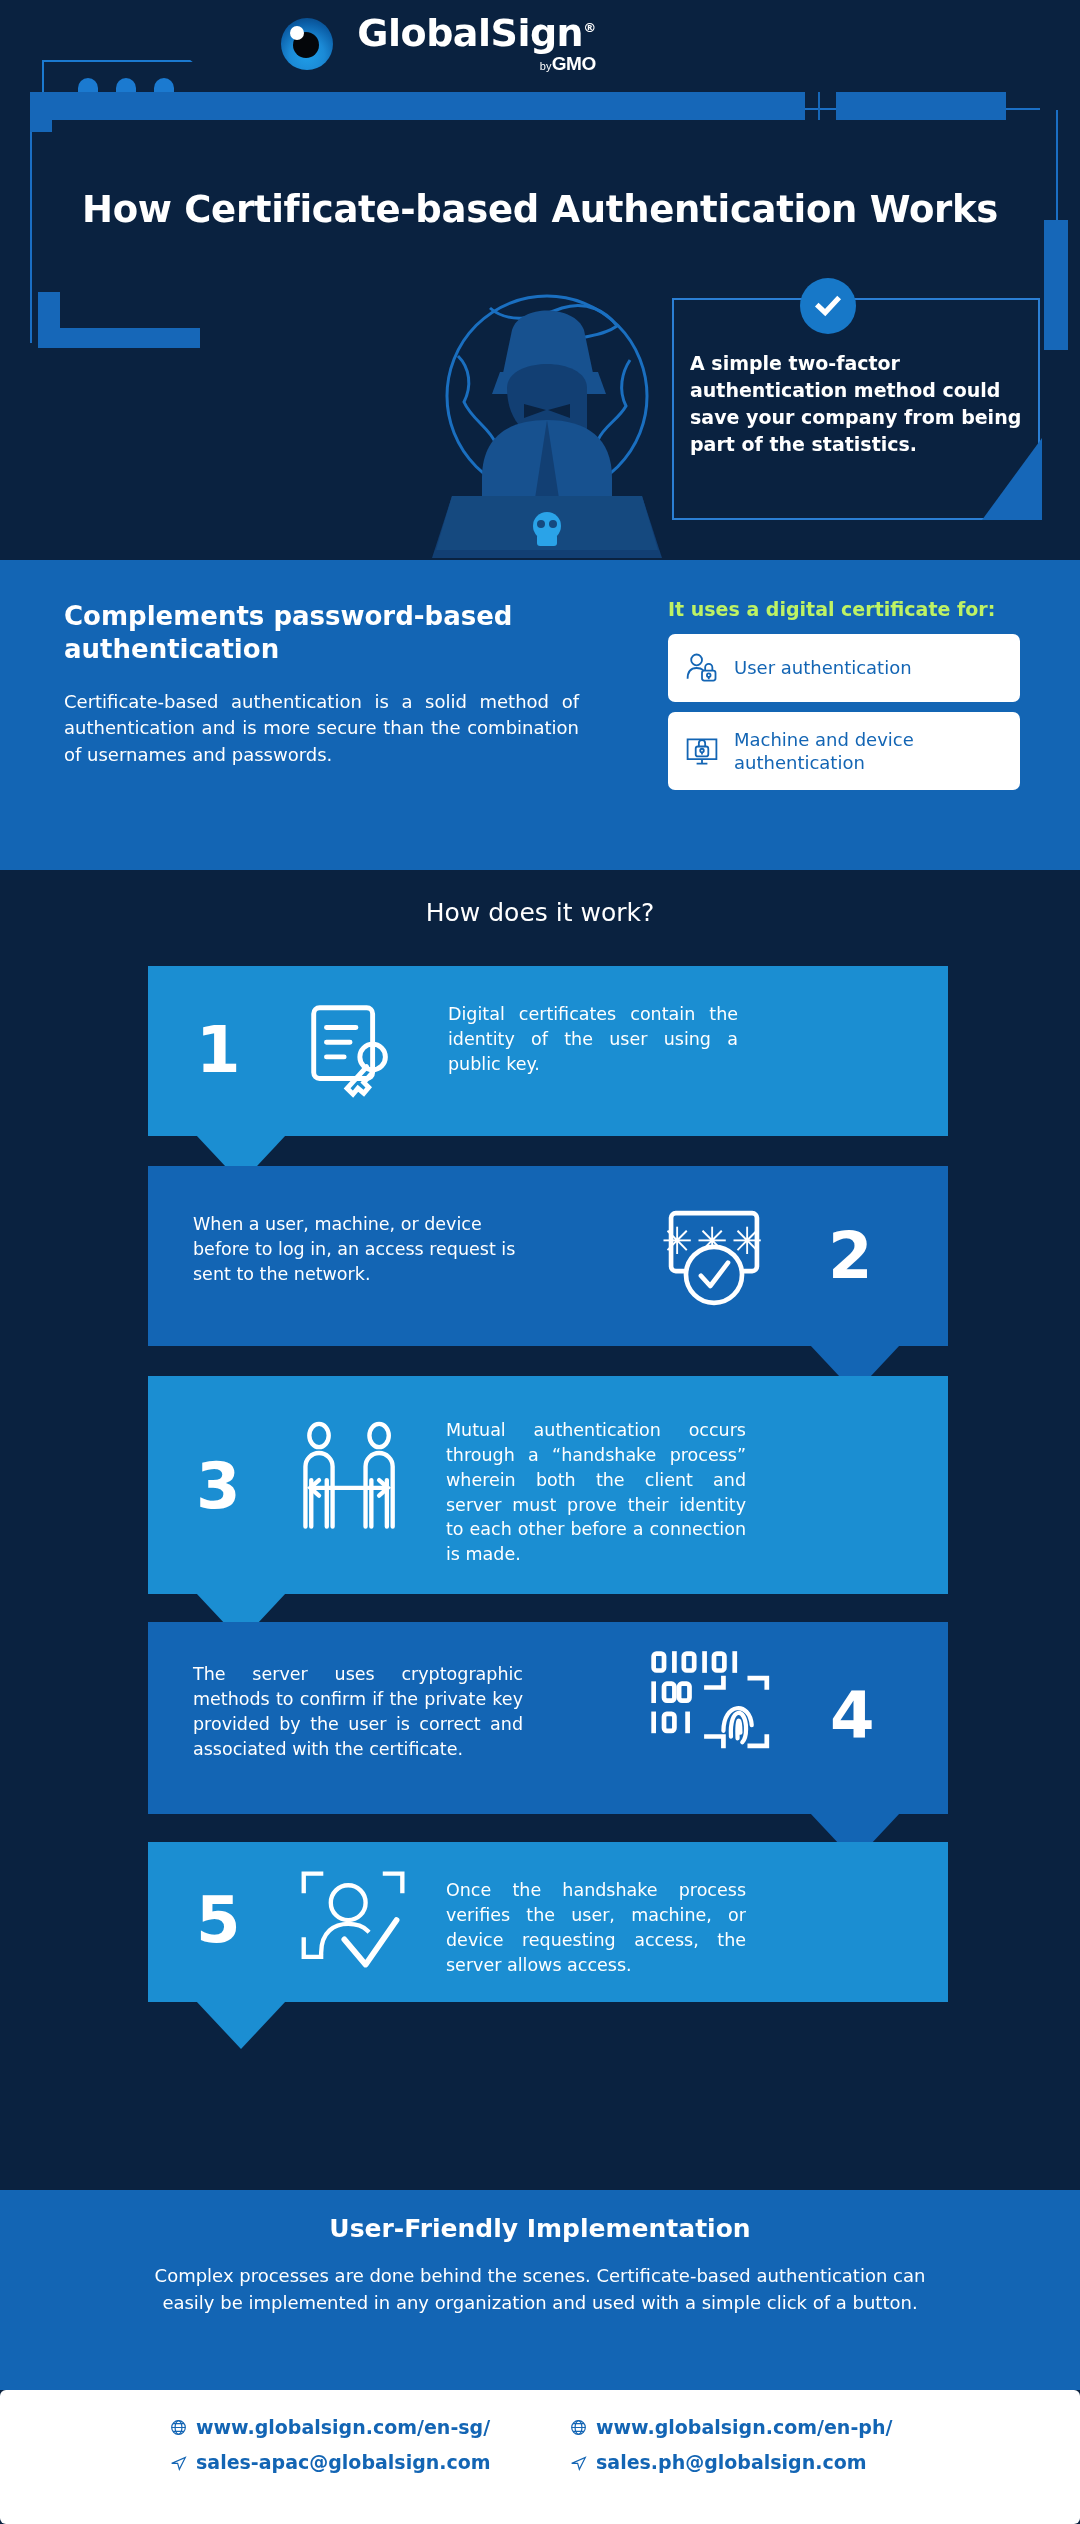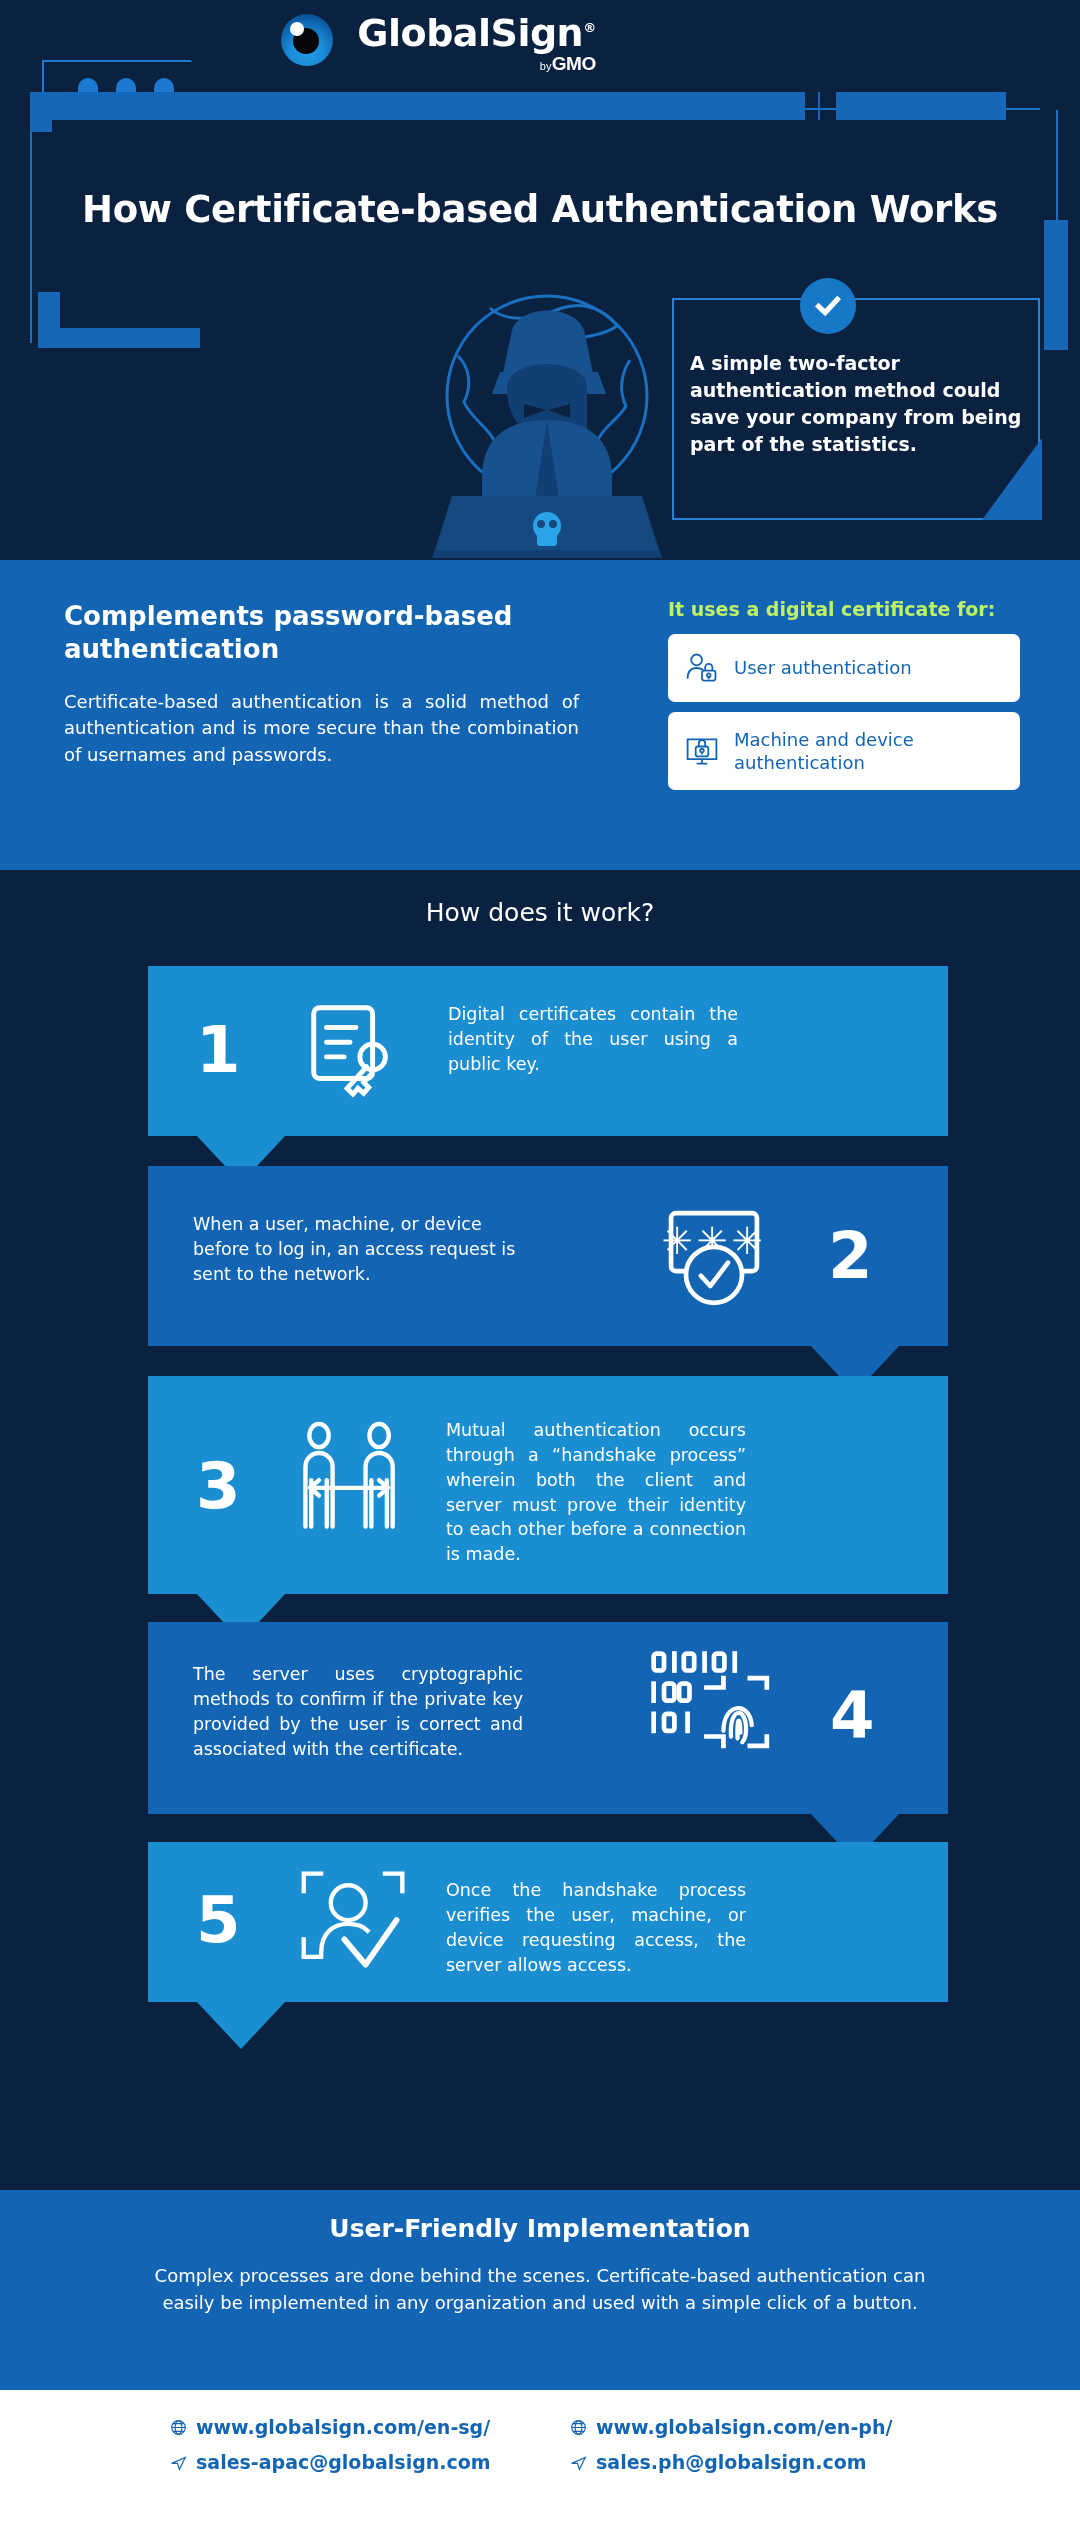--- a/index.html
+++ b/index.html
@@ -14,21 +14,21 @@
   .page { position: relative; width: 1080px; height: 2524px; }
 
   
   .hero {
     position: absolute; left: 0; top: 0; width: 1080px; height: 560px;
     background: #0a2240;
     overflow: hidden;
   }
   .logo-wrap {
     position: absolute; left: 0; top: 14px; width: 877px;
-    display: flex; align-items: flex-start; justify-content: center; gap: 24px;
+    display: flex; align-items: center; justify-content: center; gap: 24px;
   }
   .logo-eye {
     width: 52px; height: 52px; border-radius: 50%;
     background: radial-gradient(circle at 50% 72%, #1f9ee8 0%, #1b8ad6 38%, #0b5fa8 70%, #063a72 100%);
     position: relative; flex: none;
   }
   .logo-eye::after {
     content: ""; position: absolute; left: 12px; top: 14px;
     width: 26px; height: 26px; border-radius: 50%; background: #04060a;
   }
@@ -190,21 +190,21 @@
   }
   .ufi-p {
     position: absolute; left: 140px; top: 72px; width: 800px; text-align: center;
     color: #ffffff; font-size: 18px; line-height: 1.5;
     font-family: "DejaVu Sans", sans-serif;
   }
 
   .contact {
     position: absolute; left: 0; top: 2390px; width: 1080px; height: 134px;
     background: #ffffff;
-    display: flex; justify-content: center; gap: 60px; padding-top: 26px;
+    display: flex; justify-content: center; gap: 60px; padding-top: 26px; border-radius: 6px;
   }
   .contact-col { width: 340px; }
   .contact-row {
     display: flex; align-items: center; gap: 9px; margin-bottom: 13px;
     color: #1365b4; font-size: 19px; font-weight: bold;
     font-family: "DejaVu Sans", sans-serif;
   }
   svg { display: block; }
 </style>
 </head>

